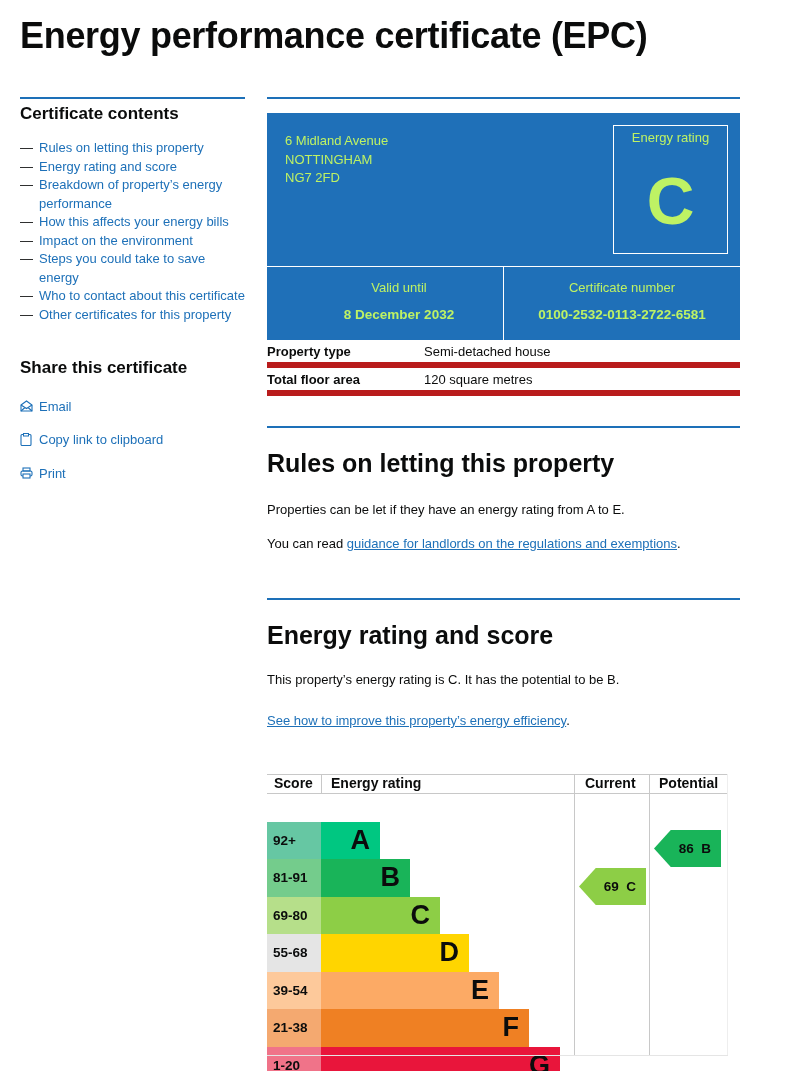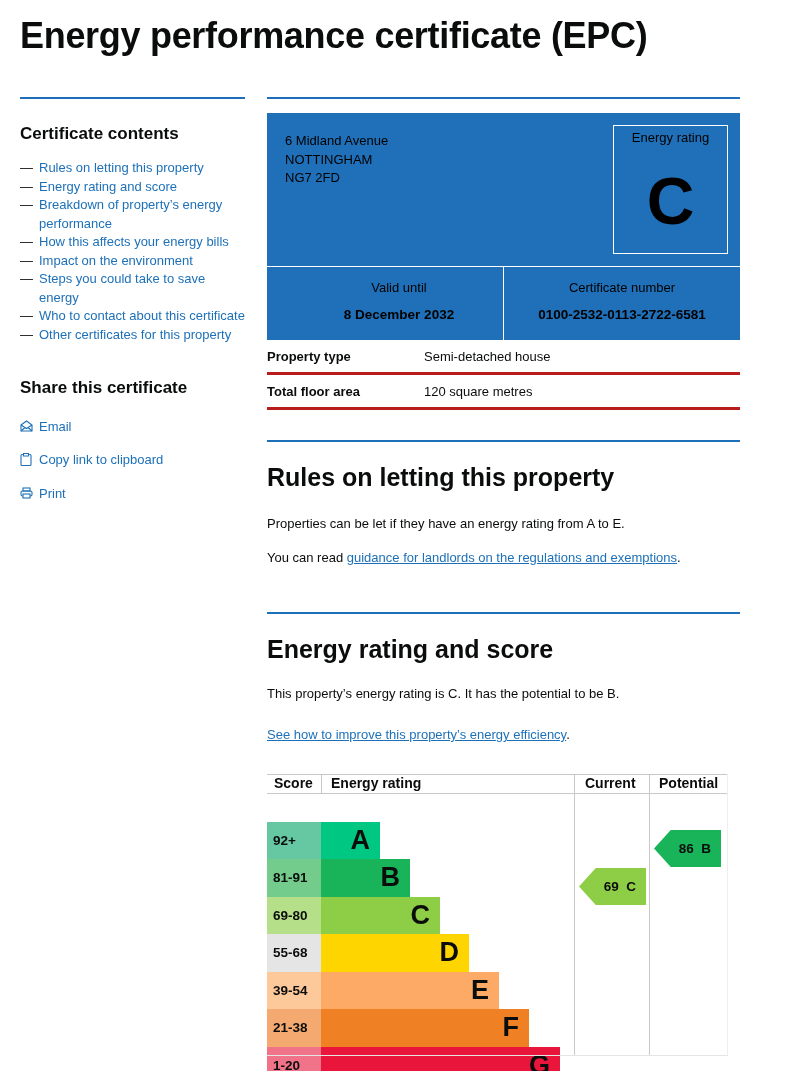--- a/index.html
+++ b/index.html
@@ -4,46 +4,46 @@
 <style>
   * { box-sizing: border-box; margin: 0; padding: 0; }
   html, body { width: 785px; height: 1071px; background: #fff; overflow: hidden; }
   body { font-family: "Liberation Sans", "DejaVu Sans", sans-serif; color: #0b0c0c; position: relative; }
   a { color: #1d70b8; }
   .page-title { position: absolute; left: 20px; top: 14px; font-size: 36px; font-weight: 700; letter-spacing: -0.3px; line-height: 44px; }
 
   
   .sidebar { position: absolute; left: 20px; top: 97px; width: 225px; }
   .sidebar .rule { border-top: 2px solid #1d70b8; }
-  .sidebar h2 { font-size: 17px; font-weight: 700; margin-top: 24px; line-height: 22px; }
+  .sidebar h2 { font-size: 17px; font-weight: 700; margin-top: 4px; line-height: 22px; }
   .toc { list-style: none; margin-top: 14px; }
   .toc li { display: flex; font-size: 13px; line-height: 18.5px; }
   .toc li .dash { width: 19px; flex: none; color: #0b0c0c; }
   .toc li a { text-decoration: none; color: #1d70b8; }
   .share-title { margin-top: 33px !important; }
   .share-list { margin-top: 18px; }
   .share-item { display: flex; align-items: center; font-size: 13px; height: 18px; margin-bottom: 15.5px; color: #1d70b8; text-decoration: none; }
   .share-item .ico { width: 19px; flex: none; display: flex; align-items: center; }
 
   
   .main { position: absolute; left: 267px; top: 97px; width: 473px; }
   .main .rule { border-top: 2px solid #1d70b8; }
-  .epc-box { margin-top: 14px; background: #1f70b8; color: #000000; height: 227px; position: relative; }
+  .epc-box { margin-top: 14px; background: #1f70b8; color: #bef264; height: 227px; position: relative; }
   .addr { position: absolute; left: 18px; top: 19px; font-size: 13px; line-height: 18.5px; }
   .rating-box { position: absolute; left: 346px; top: 12px; width: 115px; height: 129px; border: 1.5px solid #fff; text-align: center; }
   .rating-box .lbl { font-size: 13px; margin-top: 4px; }
   .rating-box .letter { font-size: 66px; font-weight: 700; line-height: 66px; margin-top: 23px; }
   .epc-divider { position: absolute; left: 0; right: 0; top: 153px; border-top: 1px solid #fff; }
   .epc-vsplit { position: absolute; left: 236px; top: 153px; bottom: 0; border-left: 1px solid #fff; }
   .cell { position: absolute; top: 153px; bottom: 0; text-align: center; font-size: 13px; }
   .cell .k { margin-top: 14px; }
   .cell .v { font-weight: 700; margin-top: 12px; font-size: 13.5px; }
 
   .summary { width: 473px; margin-top: 0; }
-  .summary .row { display: flex; border-bottom: 3px solid #b91c1c; height: 35px; align-items: center; font-size: 13px; }
+  .summary .row { display: flex; border-bottom: 6px solid #b91c1c; height: 28px; align-items: center; font-size: 13px; }
   .summary .row .k { width: 157px; font-weight: 700; }
   .summary .row .v { }
 
   .section-rule { border-top: 2px solid #1d70b8; }
   h2.sec { font-size: 25px; font-weight: 700; line-height: 32px; }
   p.body { font-size: 13px; line-height: 18px; }
 
   
   .chart { position: absolute; left: 267px; top: 774px; width: 461px; height: 282px; }
   .chart .hdr { position: absolute; top: 0; height: 23px; font-size: 14px; font-weight: 700; font-family: "Liberation Sans", sans-serif; line-height: 19px; }

